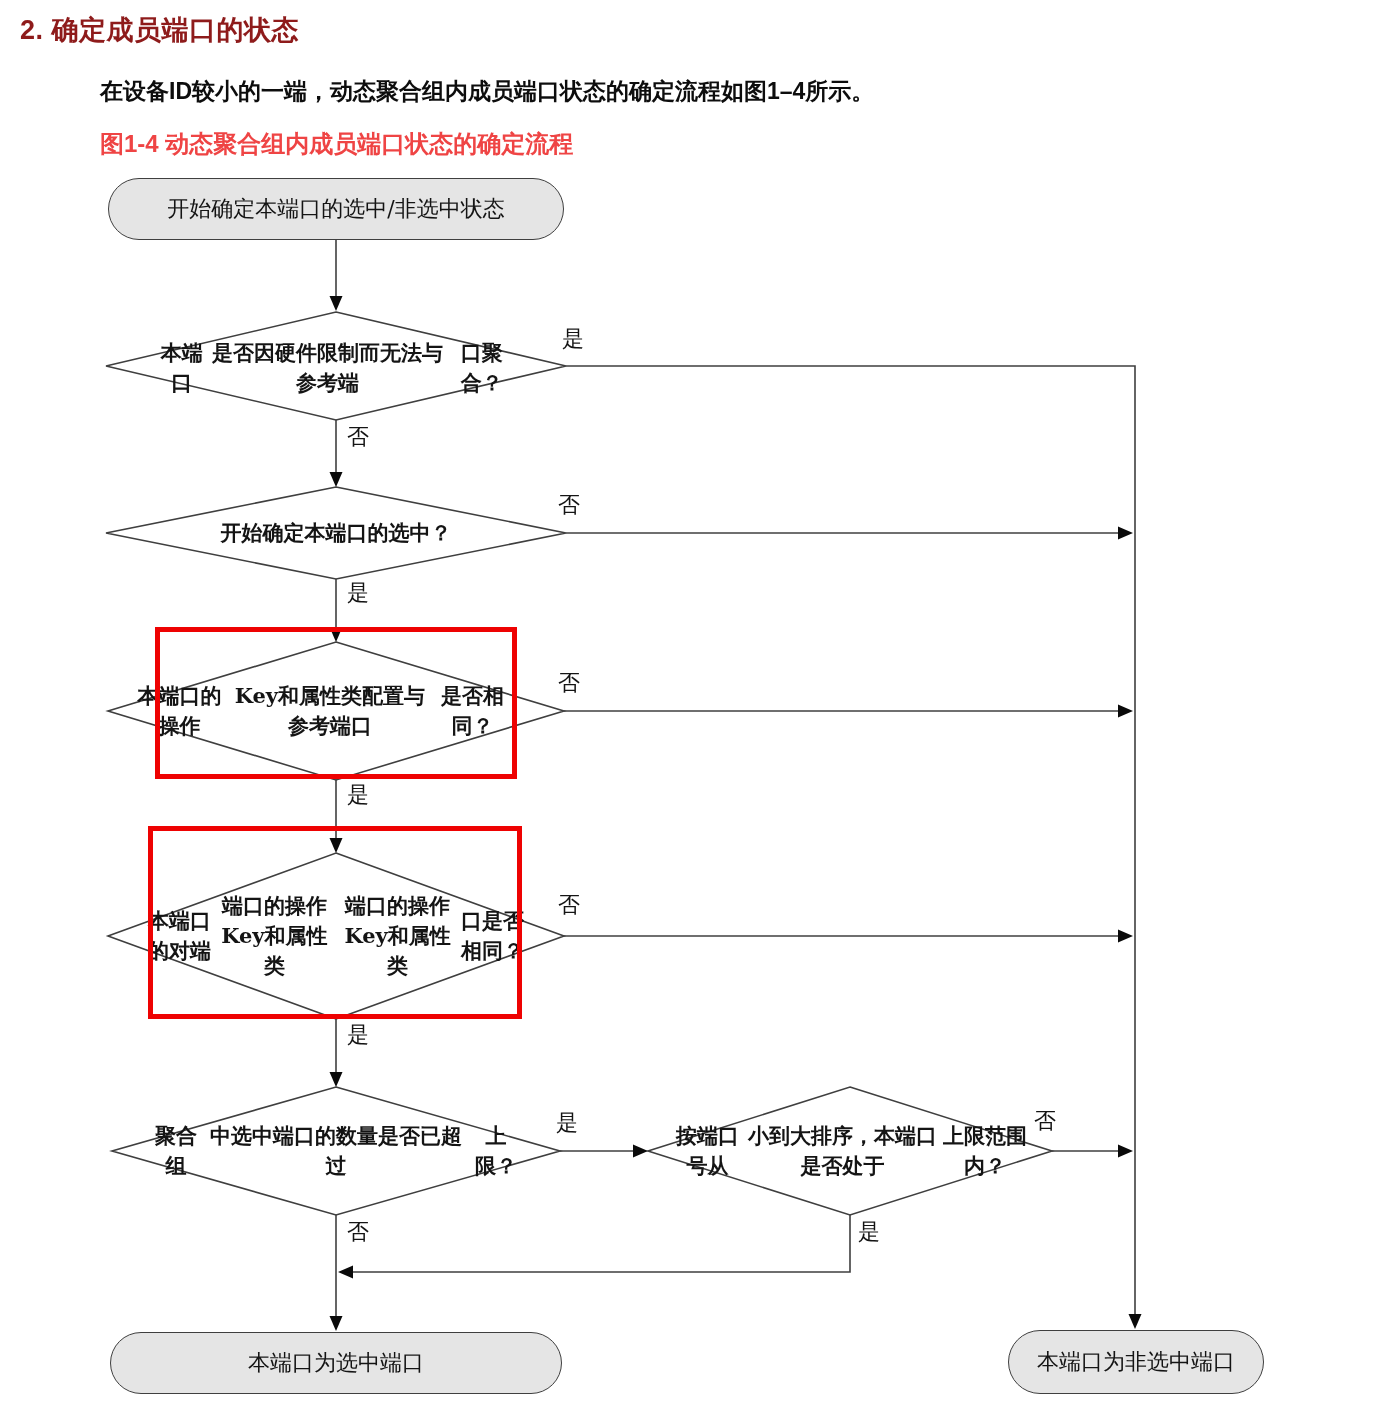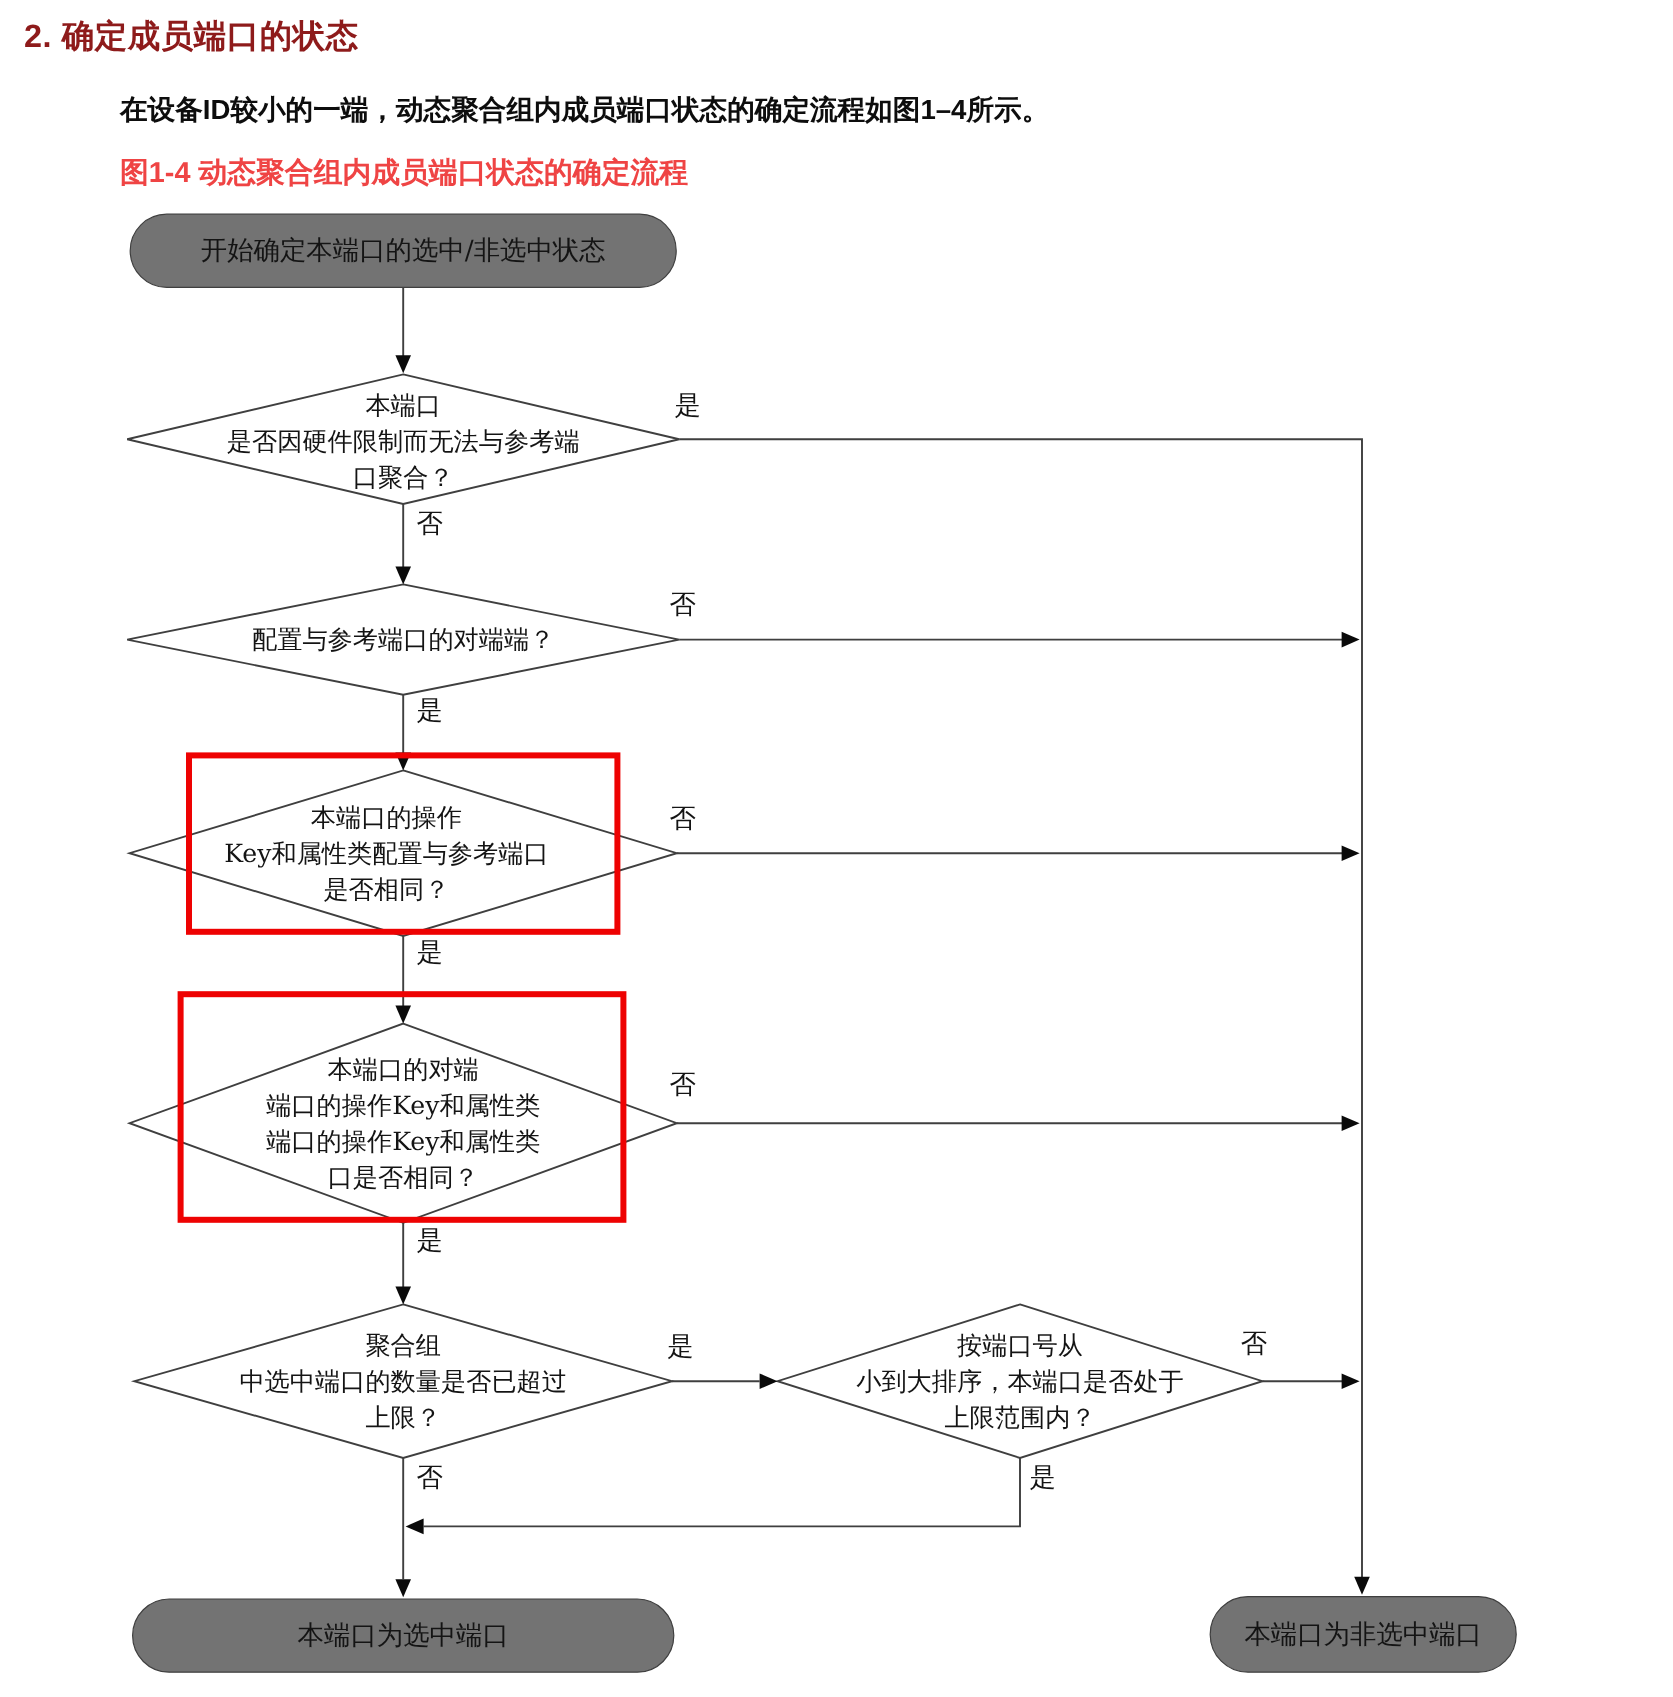--- a/index.html
+++ b/index.html
@@ -13,27 +13,27 @@
     letter-spacing:0.5px;
   }
   #intro{
     left:100px;top:76px;font-size:23px;font-weight:600;color:#0d0d0d;
   }
   #figcaption{
     left:100px;top:128px;font-size:24px;font-weight:bold;color:#ef4444;
   }
   #flow-svg{position:absolute;left:0;top:0;z-index:1;}
   .flowtext{
-    position:absolute;z-index:2;display:flex;flex-direction:column;
+    position:absolute;z-index:2;display:flex;flex-direction:row;
     align-items:center;justify-content:center;text-align:center;
-    font-family:"DejaVu Serif",serif;font-size:21px;line-height:30px;color:#141414;
+    font-family:"DejaVu Serif",serif;font-size:21px;line-height:30px;color:#141414;font-weight:bold;
   }
   .stadium{
     position:absolute;z-index:2;display:flex;align-items:center;justify-content:center;
-    background:#737373;border:1.6px solid #3f3f3f;border-radius:32px;
+    background:#e5e5e5;border:1.6px solid #3f3f3f;border-radius:32px;
     font-family:"DejaVu Serif",serif;font-size:22px;color:#141414;text-align:center;
     box-sizing:border-box;
   }
   .branch-label{
     position:absolute;z-index:2;font-family:"DejaVu Serif",serif;
     font-size:22px;color:#141414;line-height:1;
   }
   .hl-box{
     position:absolute;z-index:3;border:5px solid #ee0202;box-sizing:border-box;
     background:transparent;pointer-events:none;
@@ -95,21 +95,21 @@
 
   <div class="flowtext" style="left:156px;top:322px;width:360px;height:92px;">
     <div>本端口</div>
     <div>是否因硬件限制而无法与参考端</div>
     <div>口聚合？</div>
   </div>
   <div class="branch-label" style="left:562px;top:328px;">是</div>
   <div class="branch-label" style="left:347px;top:426px;">否</div>
 
   <div class="flowtext" style="left:136px;top:518px;width:400px;height:30px;">
-    <div>配置与参考端口的对端端？</div>
+    <div>开始确定本端口的选中？</div>
   </div>
   <div class="branch-label" style="left:558px;top:494px;">否</div>
   <div class="branch-label" style="left:347px;top:582px;">是</div>
 
   <div class="hl-box" style="left:155px;top:627px;width:362px;height:152px;"></div>
   <div class="flowtext" style="left:132px;top:666px;width:380px;height:90px;">
     <div>本端口的操作</div>
     <div>Key和属性类配置与参考端口</div>
     <div>是否相同？</div>
   </div>

